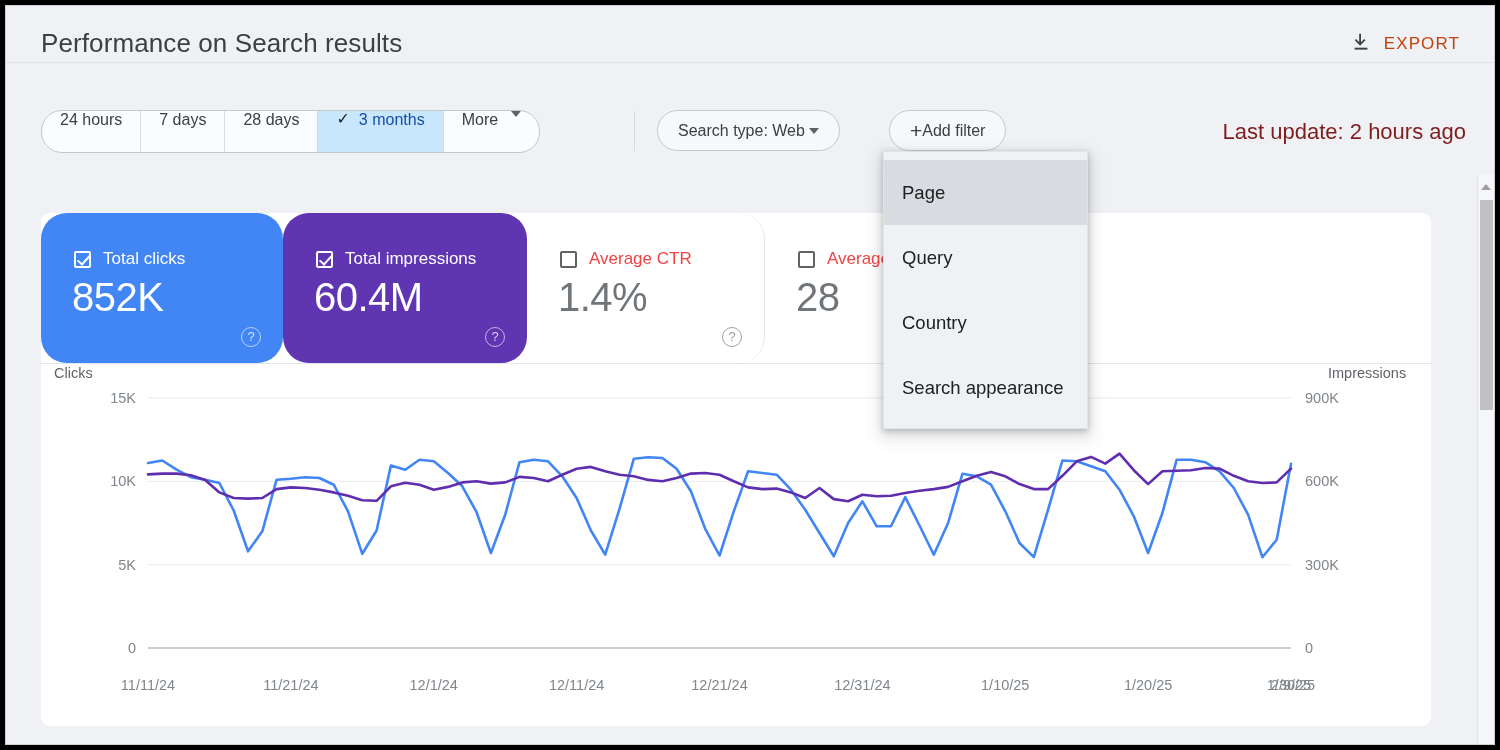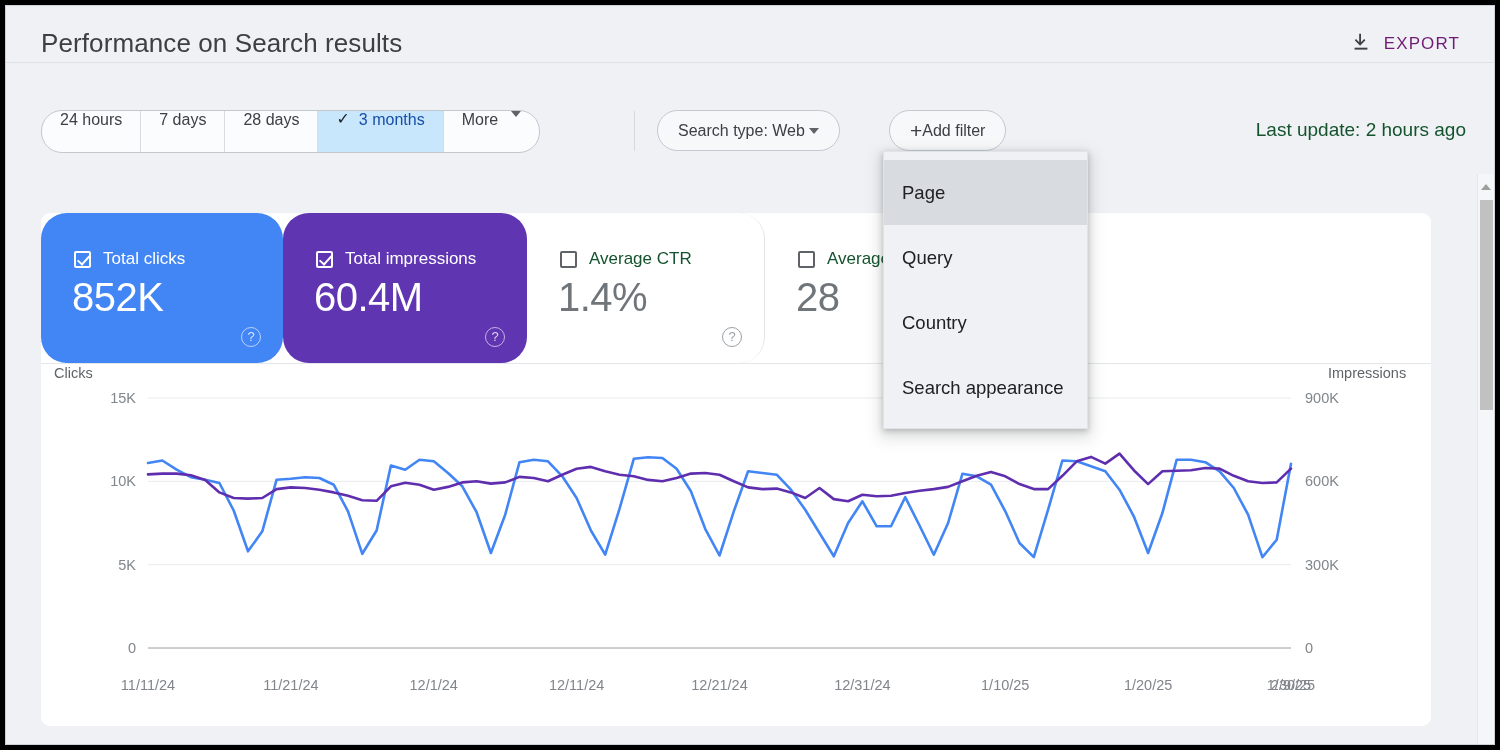--- a/index.html
+++ b/index.html
@@ -20,21 +20,21 @@
   }
   #page-title{
     position:absolute;left:35px;top:22px;
     font-size:26px;color:#3c4043;letter-spacing:.1px;
   }
   #export-btn{
     position:absolute;right:28px;top:20px;height:36px;
     display:flex;align-items:center;gap:12px;cursor:pointer;
     padding:0 6px;
   }
-  #export-btn .lbl{font-size:17px;color:#701a75;letter-spacing:1.1px;}
+  #export-btn .lbl{font-size:17px;color:#c2410c;letter-spacing:1.1px;}
 
   
   #toolbar{position:absolute;left:0;top:77px;width:100%;height:92px;}
   .seg-group{
     position:absolute;left:35px;top:27px;height:41px;
     display:flex;border:1px solid #c4c8cd;border-radius:21px;overflow:hidden;
     background:#fbfcfd;
   }
   .seg{
     display:flex;align-items:flex-start;justify-content:center;gap:9px;
@@ -55,21 +55,21 @@
   .pill{
     position:absolute;height:41px;display:flex;align-items:center;
     border:1px solid #c4c8cd;border-radius:21px;padding:0 20px;
     font-size:16px;color:#3c4043;cursor:pointer;background:#f6f8fa;
     box-sizing:border-box;white-space:nowrap;
   }
   #searchtype-pill{left:651px;top:27px;}
   #addfilter-pill{left:883px;top:27px;}
   .plus{font-size:21px;color:#3c4043;line-height:1;font-weight:300;}
   #last-update{
-    position:absolute;right:28px;top:36px;font-size:19px;color:#14532d;
+    position:absolute;right:28px;top:36px;font-size:22px;color:#7f1d1d;
   }
 
   
   #chart-card{
     position:absolute;left:35px;top:207px;width:1390px;height:513px;
     background:#fff;border-radius:9px;overflow:hidden;
   }
   #metrics{display:flex;height:150px;border-bottom:1px solid #e4e7ea;}
   .metric{
     position:relative;width:242px;border-right:1px solid #e4e7ea;box-sizing:border-box;
@@ -85,21 +85,21 @@
   }
   .cbx{
     width:17px;height:17px;border:2px solid #5f6368;border-radius:2px;
     box-sizing:border-box;position:relative;flex:none;
   }
   .metric.on .cbx{border-color:#fff;}
   .metric.on .cbx:after{
     content:"";position:absolute;left:4px;top:0px;width:5px;height:10px;
     border:solid #fff;border-width:0 2px 2px 0;transform:rotate(42deg);
   }
-  .metric .mlabel{font-size:17px;color:#14532d;white-space:nowrap;}
+  .metric .mlabel{font-size:17px;color:#ef4444;white-space:nowrap;}
   .metric.on .mlabel{color:#fff;}
   .metric .mval{
     position:absolute;left:31px;top:62px;font-size:40px;color:#70757a;
     font-weight:400;white-space:nowrap;letter-spacing:-.5px;
   }
   .metric.on .mval{color:#fff;}
   .help{
     position:absolute;right:22px;bottom:16px;width:20px;height:20px;border-radius:50%;
     border:1.6px solid #9aa0a6;color:#9aa0a6;font-size:13px;line-height:18px;
     text-align:center;box-sizing:border-box;cursor:pointer;

